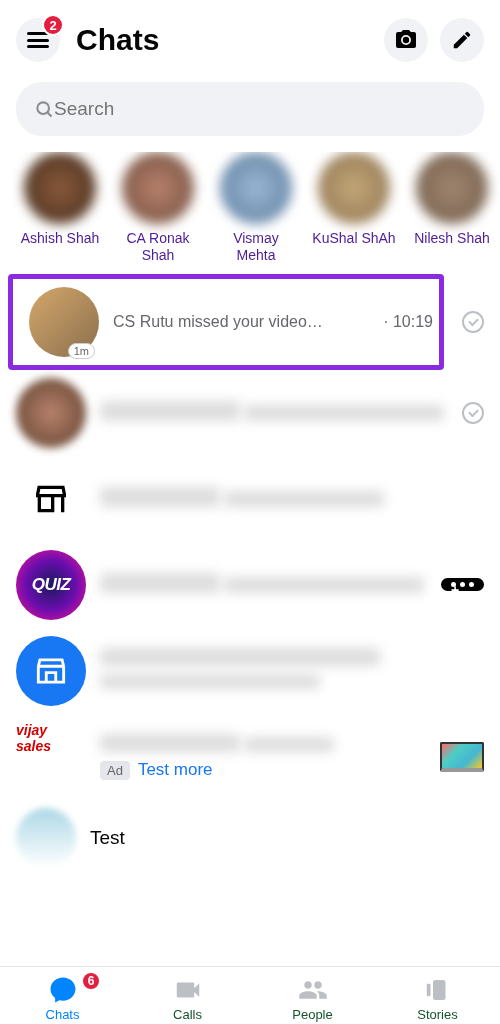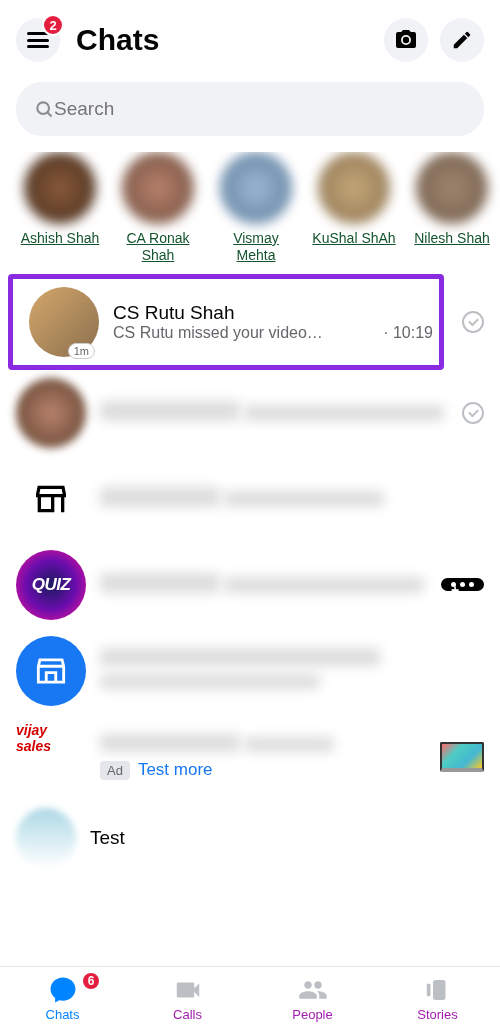--- a/index.html
+++ b/index.html
@@ -17,21 +17,21 @@
     .search-bar input { border: none; background: transparent; font-size: 19px; color: #65676b; flex: 1; outline: none; }
     
     .stories { display: flex; gap: 10px; padding: 0 16px 10px; overflow-x: hidden; }
     .story { display: flex; flex-direction: column; align-items: center; width: 88px; flex-shrink: 0; }
     .story-avatar { width: 72px; height: 72px; border-radius: 50%; margin-bottom: 6px; filter: blur(6px); }
     .s1 { background: radial-gradient(circle, #8b5a3c, #3e2a1a); }
     .s2 { background: radial-gradient(circle, #b8826d, #6b4a3a); }
     .s3 { background: radial-gradient(circle, #9bb8d4, #5a7a9a); }
     .s4 { background: radial-gradient(circle, #c4a878, #8a7050); }
     .s5 { background: radial-gradient(circle, #a08670, #6e5a48); }
-    .story-name { font-size: 14px; text-align: center; line-height: 1.2; color: #14532d; text-decoration: underline; }
+    .story-name { font-size: 14px; text-align: center; line-height: 1.2; color: #4c1d95; }
     
     .chat-list { }
     .chat-item { display: flex; align-items: center; padding: 8px 16px; gap: 14px; }
     .highlighted { border: 5px solid #8a2be2; border-radius: 4px; margin: 0 8px; background: #fff; padding-right: 6px; }
     
     .chat-avatar { width: 70px; height: 70px; border-radius: 50%; flex-shrink: 0; position: relative; }
     .av-rutu { background: linear-gradient(135deg, #d4a76a, #8b6f4e); }
     .av-group { background: radial-gradient(circle, #b8826d, #5a3e2a); filter: blur(4px); }
     .av-shop { background: #fff; display: flex; align-items: center; justify-content: center; }
     .av-quiz { background: radial-gradient(circle, #1a1a5e, #6a0dad, #ff1493); display: flex; align-items: center; justify-content: center; }
@@ -65,21 +65,21 @@
     
     .ad-row { display: flex; align-items: center; gap: 8px; }
     .ad-label { background: #e4e6eb; color: #65676b; font-size: 13px; padding: 2px 7px; border-radius: 4px; font-weight: 500; }
     .view-more { color: #1877f2; font-size: 17px; }
     .laptop { width: 44px; height: 30px; background: linear-gradient(135deg, #ff6b6b, #4ecdc4, #45b7d1, #f9ca24); border-radius: 2px; border: 2px solid #333; border-bottom: 4px solid #999; }
     .ad-section .chat-content { display: flex; align-items: center; justify-content: space-between; gap: 40px; }
     
     .bottom-nav { position: absolute; bottom: 0; left: 0; right: 0; display: flex; border-top: 1px solid #e4e6eb; background: #fff; padding: 8px 0 2px; }
     .nav-item { flex: 1; display: flex; flex-direction: column; align-items: center; gap: 2px; position: relative; }
     .nav-icon { width: 30px; height: 30px; display: flex; align-items: center; justify-content: center; }
-    .nav-label { font-size: 13px; color: #a21caf; }
+    .nav-label { font-size: 13px; color: #14532d; }
     .nav-active .nav-label { color: #0084ff; }
     .nav-badge { position: absolute; top: -4px; right: 24px; background: #e41e3f; color: #fff; border-radius: 50%; width: 20px; height: 20px; font-size: 12px; font-weight: 700; display: flex; align-items: center; justify-content: center; border: 2px solid #fff; }
     
     svg { display: block; }
   </style>
 </head>
 <body>
 
 <div class="header">
   <div class="menu-btn">
@@ -135,21 +135,20 @@
 </div>
 
 <div class="chat-list">
 
   <div class="row-wrap">
     <div class="chat-item highlighted" style="flex:1">
       <div class="chat-avatar av-rutu">
         <div class="time-badge">1m</div>
       </div>
       <div class="chat-content">
-        <div class="chat-name">CS Rutu Shah</div>
         <div style="display:flex;align-items:center;gap:6px">
           <span class="chat-preview" style="flex:1">CS Rutu missed your video…</span>
           <span class="chat-time">· <span>10:19</span></span>
         </div>
       </div>
     </div>
     <div class="status-icon" style="margin-left:10px"></div>
   </div>
 
   <div class="row-wrap">

